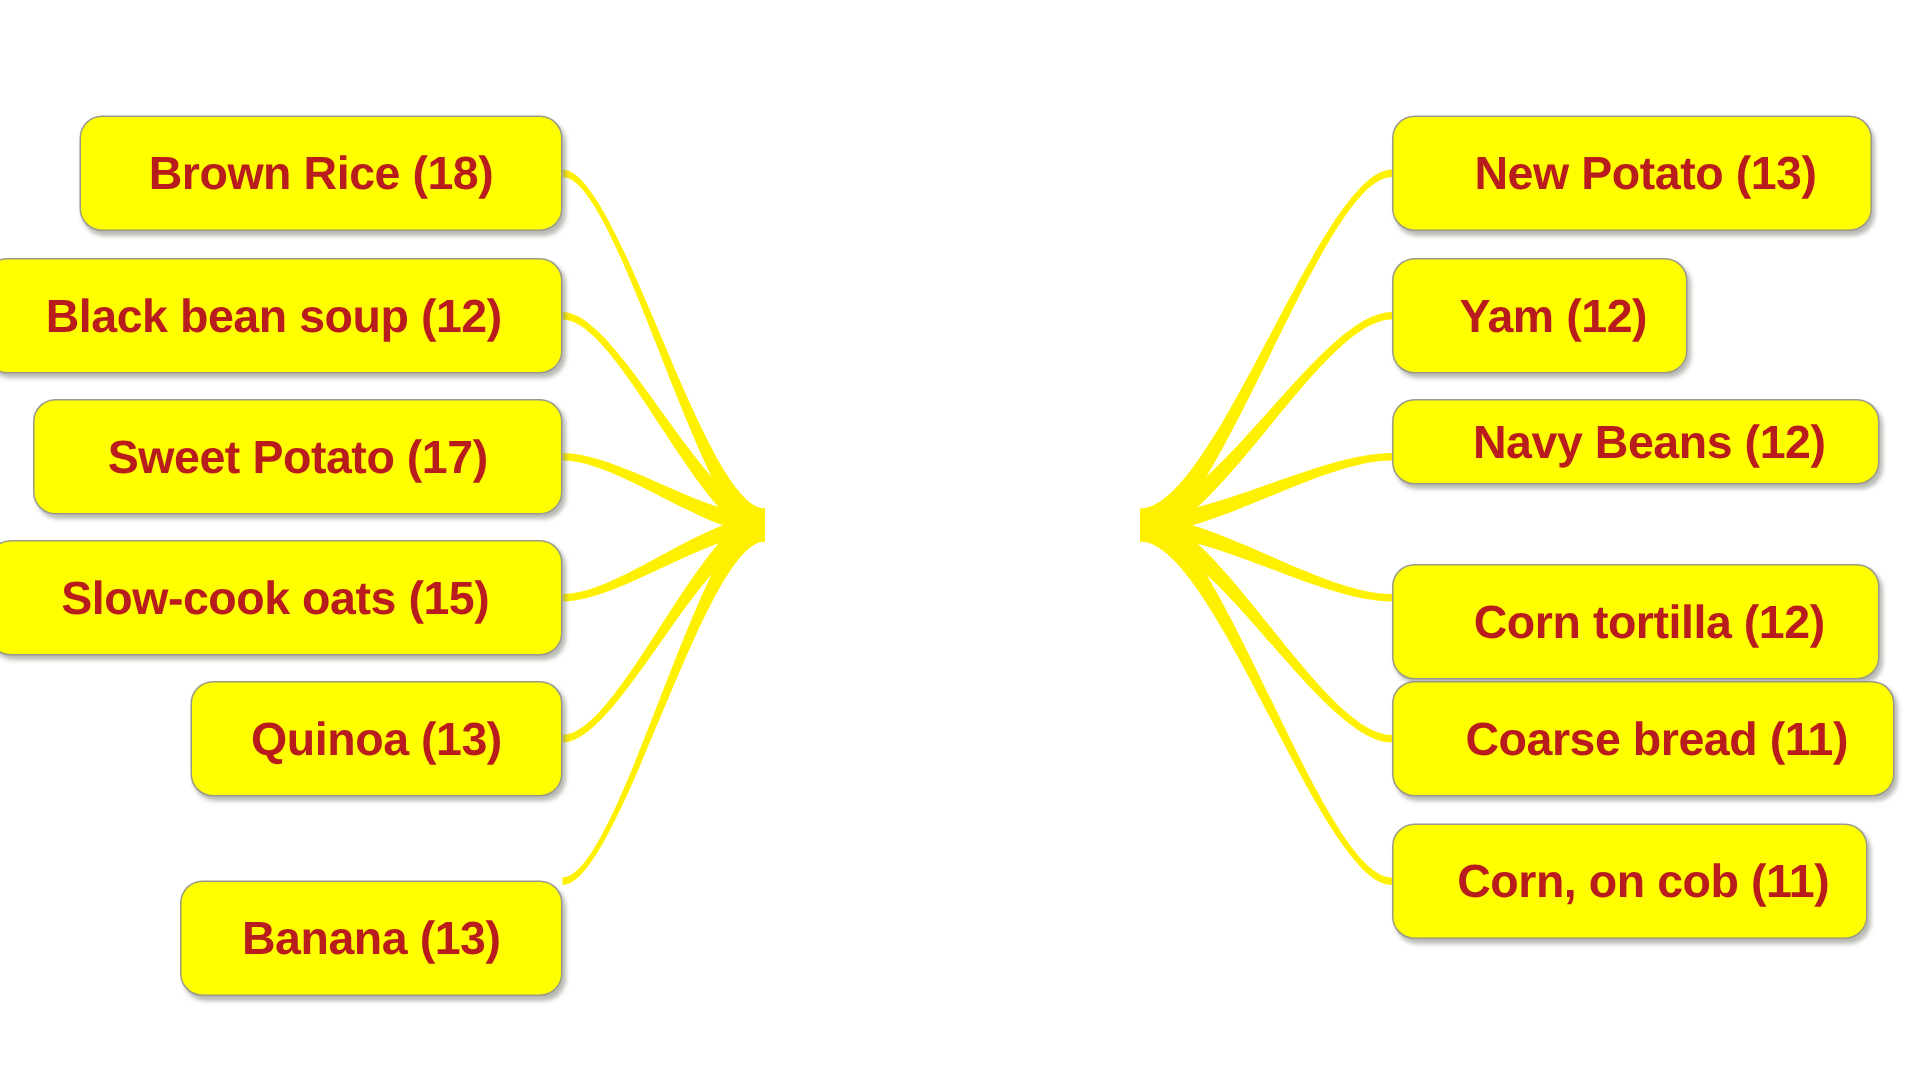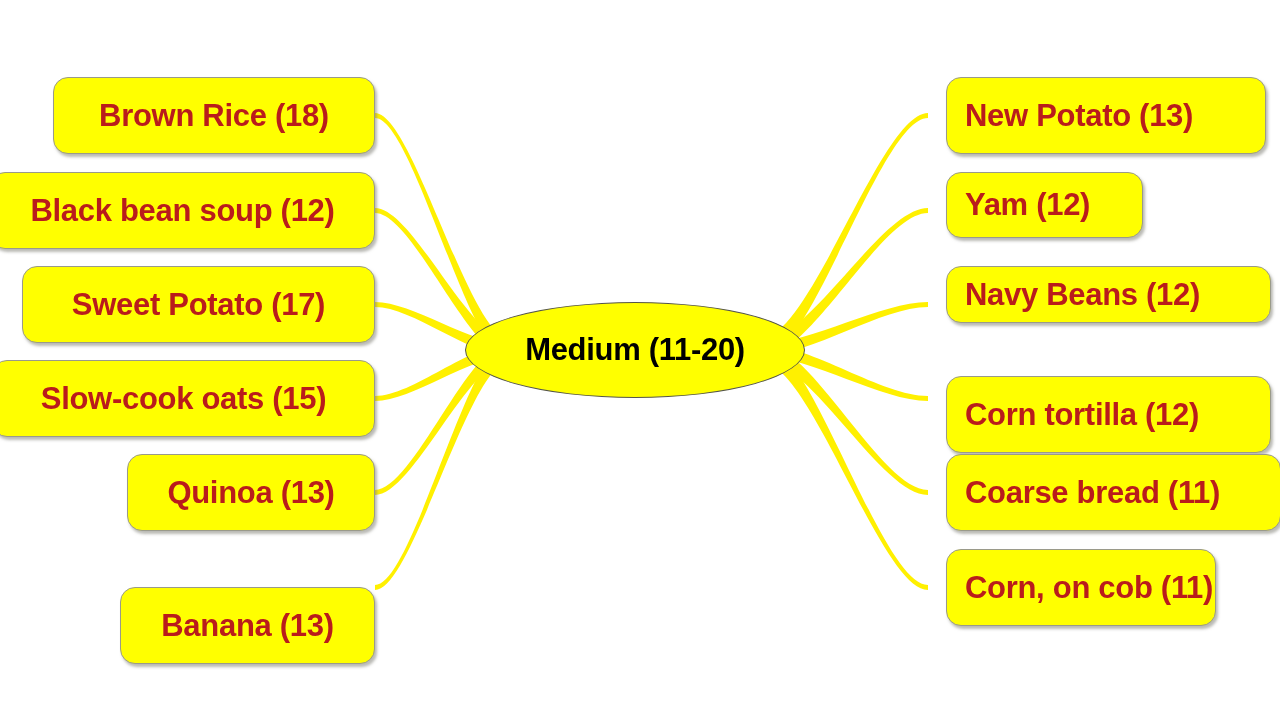--- a/index.html
+++ b/index.html
@@ -31,21 +31,21 @@
     box-shadow: 2px 3px 3px rgba(130,130,120,0.55);
     display: flex;
     align-items: center;
     color: #b91c1c;
     font-weight: bold;
     font-size: 31px;
     letter-spacing: -0.3px;
     white-space: nowrap;
     z-index: 3;
   }
-  .node-box.align-left  { justify-content: flex-start; padding-left: 18px; margin-left: 18px; }
+  .node-box.align-left  { justify-content: center; padding-left: 18px; }
   .node-box.align-center{ justify-content: center; }
 
   #center-node {
     position: absolute;
     box-sizing: border-box;
     background: #ffff00;
     border: 1px solid #55554a;
     border-radius: 50%;
     display: flex;
     align-items: center;
@@ -71,21 +71,20 @@
       <path d="M 510 341.5 C 469.5 341.5, 412.8 490, 375 490 L 375 495 C 412.8 495, 469.5 358.5, 510 358.5 Z" fill="#FFF000" stroke="none"></path>
       <path d="M 510 339 C 469.5 339, 412.8 585, 375 585 L 375 590 C 412.8 590, 469.5 361, 510 361 Z" fill="#FFF000" stroke="none"></path>
       <path d="M 760 339 C 810.4 339, 880.96 113, 928 113 L 928 118 C 880.96 118, 810.4 361, 760 361 Z" fill="#FFF000" stroke="none"></path>
       <path d="M 760 341.5 C 810.4 341.5, 880.96 208, 928 208 L 928 213 C 880.96 213, 810.4 358.5, 760 358.5 Z" fill="#FFF000" stroke="none"></path>
       <path d="M 760 344 C 810.4 344, 880.96 302, 928 302 L 928 307 C 880.96 307, 810.4 356, 760 356 Z" fill="#FFF000" stroke="none"></path>
       <path d="M 760 344 C 810.4 344, 880.96 396, 928 396 L 928 401 C 880.96 401, 810.4 356, 760 356 Z" fill="#FFF000" stroke="none"></path>
       <path d="M 760 341.5 C 810.4 341.5, 880.96 490, 928 490 L 928 495 C 880.96 495, 810.4 358.5, 760 358.5 Z" fill="#FFF000" stroke="none"></path>
       <path d="M 760 339 C 810.4 339, 880.96 585, 928 585 L 928 590 C 880.96 590, 810.4 361, 760 361 Z" fill="#FFF000" stroke="none"></path>
     </svg>
 
-  <div id="center-node" style="left: 465px; top: 302px; width: 340px; height: 96px;">Medium (11-20)</div>
 
   <div id="leaf-layer">
       <div class="node-box align-center" style="left: 53px; top: 77px; width: 322px; height: 77px;">
         <span>Brown Rice (18)</span>
       </div>
       <div class="node-box align-center" style="left: -10px; top: 172px; width: 385px; height: 77px;">
         <span>Black bean soup (12)</span>
       </div>
       <div class="node-box align-center" style="left: 22px; top: 266px; width: 353px; height: 77px;">
         <span>Sweet Potato (17)</span>
@@ -95,30 +94,30 @@
       </div>
       <div class="node-box align-center" style="left: 127px; top: 454px; width: 248px; height: 77px;">
         <span>Quinoa (13)</span>
       </div>
       <div class="node-box align-center" style="left: 120px; top: 549px; width: 255px; height: 77px; margin-top: 38px;">
         <span>Banana (13)</span>
       </div>
       <div class="node-box align-left" style="left: 928px; top: 77px; width: 320px; height: 77px;">
         <span>New Potato (13)</span>
       </div>
-      <div class="node-box align-left" style="left: 928px; top: 172px; width: 197px; height: 66px;">
+      <div class="node-box align-left" style="left: 928px; top: 172px; width: 197px; height: 77px;">
         <span>Yam (12)</span>
       </div>
       <div class="node-box align-left" style="left: 928px; top: 266px; width: 325px; height: 57px;">
         <span>Navy Beans (12)</span>
       </div>
       <div class="node-box align-left" style="left: 928px; top: 376px; width: 325px; height: 77px;">
         <span>Corn tortilla (12)</span>
       </div>
       <div class="node-box align-left" style="left: 928px; top: 454px; width: 335px; height: 77px;">
         <span>Coarse bread (11)</span>
       </div>
-      <div class="node-box align-left" style="left: 928px; top: 549px; width: 270px; height: 77px;">
+      <div class="node-box align-left" style="left: 928px; top: 549px; width: 317px; height: 77px;">
         <span>Corn, on cob (11)</span>
       </div>
     </div>
 
 </div>
 
 </body></html>

